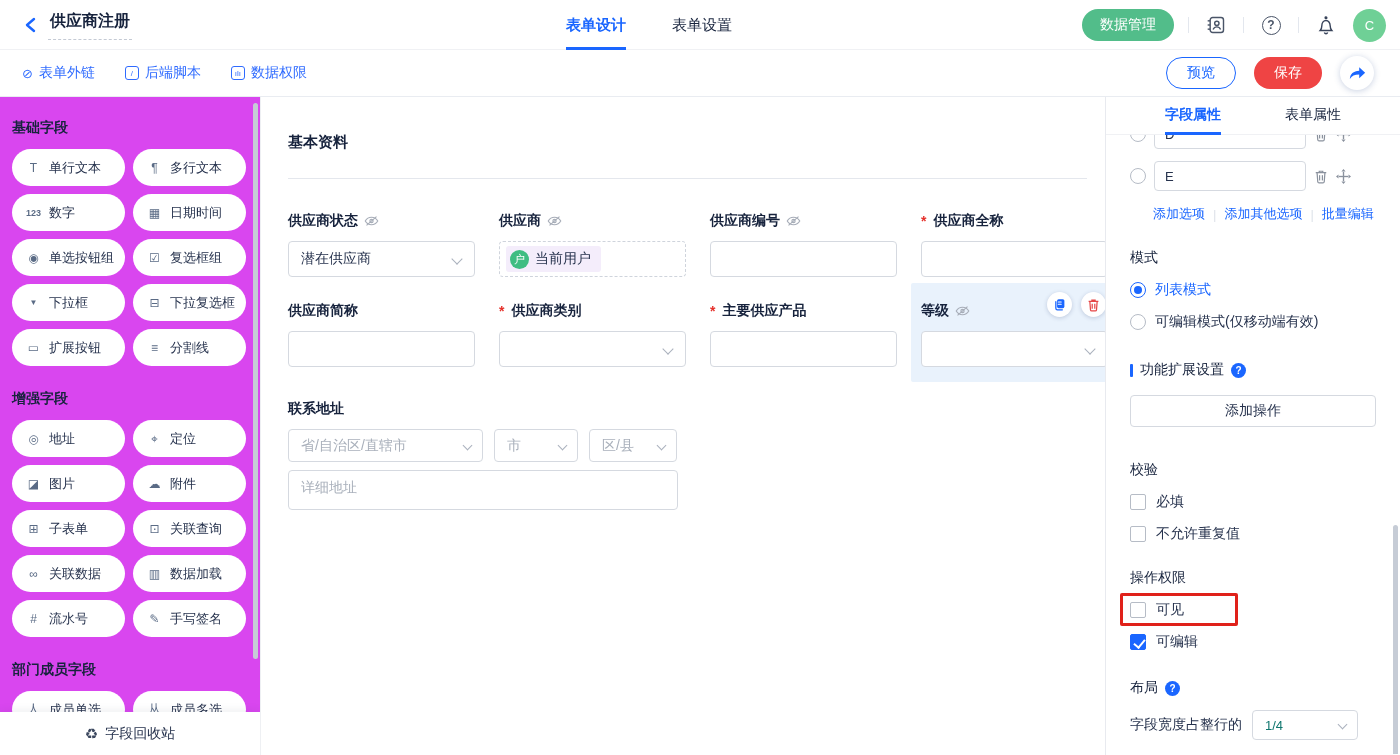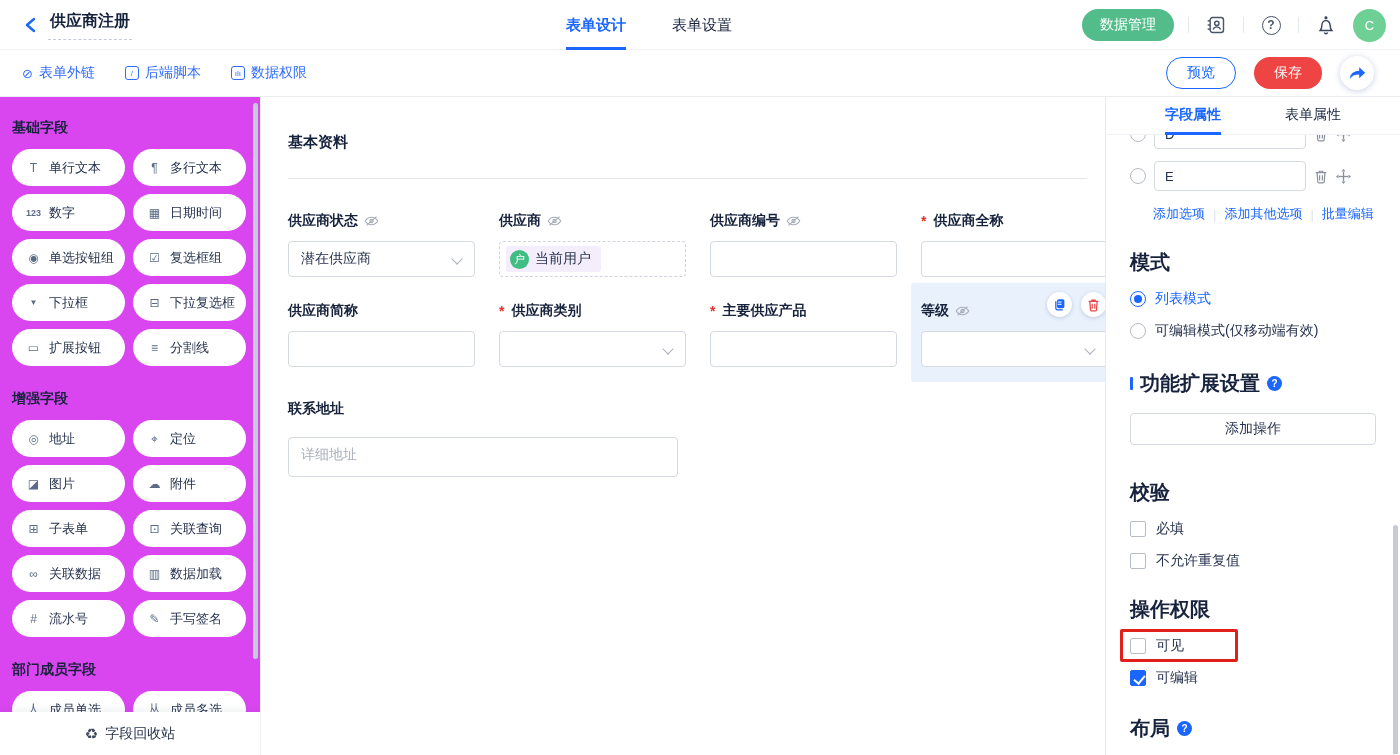--- a/index.html
+++ b/index.html
@@ -73,21 +73,21 @@
   .opt-row { display:flex; align-items:center; gap:8px; margin-top:12px; }
   .opt-row.clipped { margin-top:-16px; }
   .radio { width:16px; height:16px; border:1px solid #b6bcc6; border-radius:50%; background:#fff; flex:none; }
   .radio.checked { border:1.5px solid #1a66ff; position:relative; }
   .radio.checked:after { content:""; position:absolute; left:3px; top:3px; width:8px; height:8px; border-radius:50%; background:#1a66ff; }
   .opt-input { width:152px; height:30px; border:1px solid #d5d9e0; border-radius:4px; font-size:13px; color:#26324d; padding:0 10px; outline:none; font-family:inherit; }
   .row-ic { color:#8a919d; cursor:pointer; display:flex; }
   .opt-links { display:flex; align-items:center; margin:14px 0 0 23px; font-size:13px; color:#1a66ff; }
   .opt-links .sep { color:#dfe3ea; margin:0 8px; }
   .opt-links span { cursor:pointer; }
-  .p-sec-title { font-size:20px; font-weight:bold; color:#17233d; margin-top:26px; }
+  .p-sec-title { font-size:14px; font-weight:normal; color:#17233d; margin-top:26px; }
   .radio-line { display:flex; align-items:center; gap:9px; margin-top:14px; font-size:14px; color:#26324d; cursor:pointer; }
   .radio-line.sel { color:#1a66ff; }
   .ext-title { display:flex; align-items:center; gap:7px; margin-top:30px; }
   .blue-bar { width:3px; height:13px; background:#1a66ff; border-radius:1px; }
   .q-circle { width:15px; height:15px; border-radius:50%; background:#1a66ff; color:#fff; font-size:10px; font-weight:bold; display:flex; align-items:center; justify-content:center; }
   .btn-block { margin-top:16px; width:100%; height:32px; background:#fff; border:1px solid #d5d9e0; border-radius:4px; font-size:14px; color:#26324d; cursor:pointer; font-family:inherit; }
   .chk-line { display:flex; align-items:center; gap:10px; margin-top:14px; font-size:14px; color:#26324d; cursor:pointer; }
   .chk { width:16px; height:16px; border:1px solid #b6bcc6; border-radius:2px; background:#fff; flex:none; position:relative; }
   .chk.checked { background:#1a66ff; border-color:#1a66ff; }
   .chk.checked:after { content:""; position:absolute; left:4.5px; top:1.5px; width:5px; height:9px; border-right:2px solid #fff; border-bottom:2px solid #fff; transform:rotate(40deg); }
@@ -386,20 +386,25 @@
             </svg>
         </div>
       </div>
     </div>
   </div>
 
   <div class="addr-block">
     <div class="f-label">
         <span>联系地址</span>
       </div>
+    <div class="addr-row">
+      <div class="addr-sel" style="width:195px">省/自治区/直辖市</div>
+      <div class="addr-sel" style="width:84px">市</div>
+      <div class="addr-sel" style="width:88px">区/县</div>
+    </div>
     <textarea class="addr-detail" placeholder="详细地址" style=""></textarea>
   </div>
 </div>
 
 <div class="rpanel">
   <div class="p-tabs">
     <div class="p-tab active">字段属性</div>
     <div class="p-tab">表单属性</div>
   </div>
 

